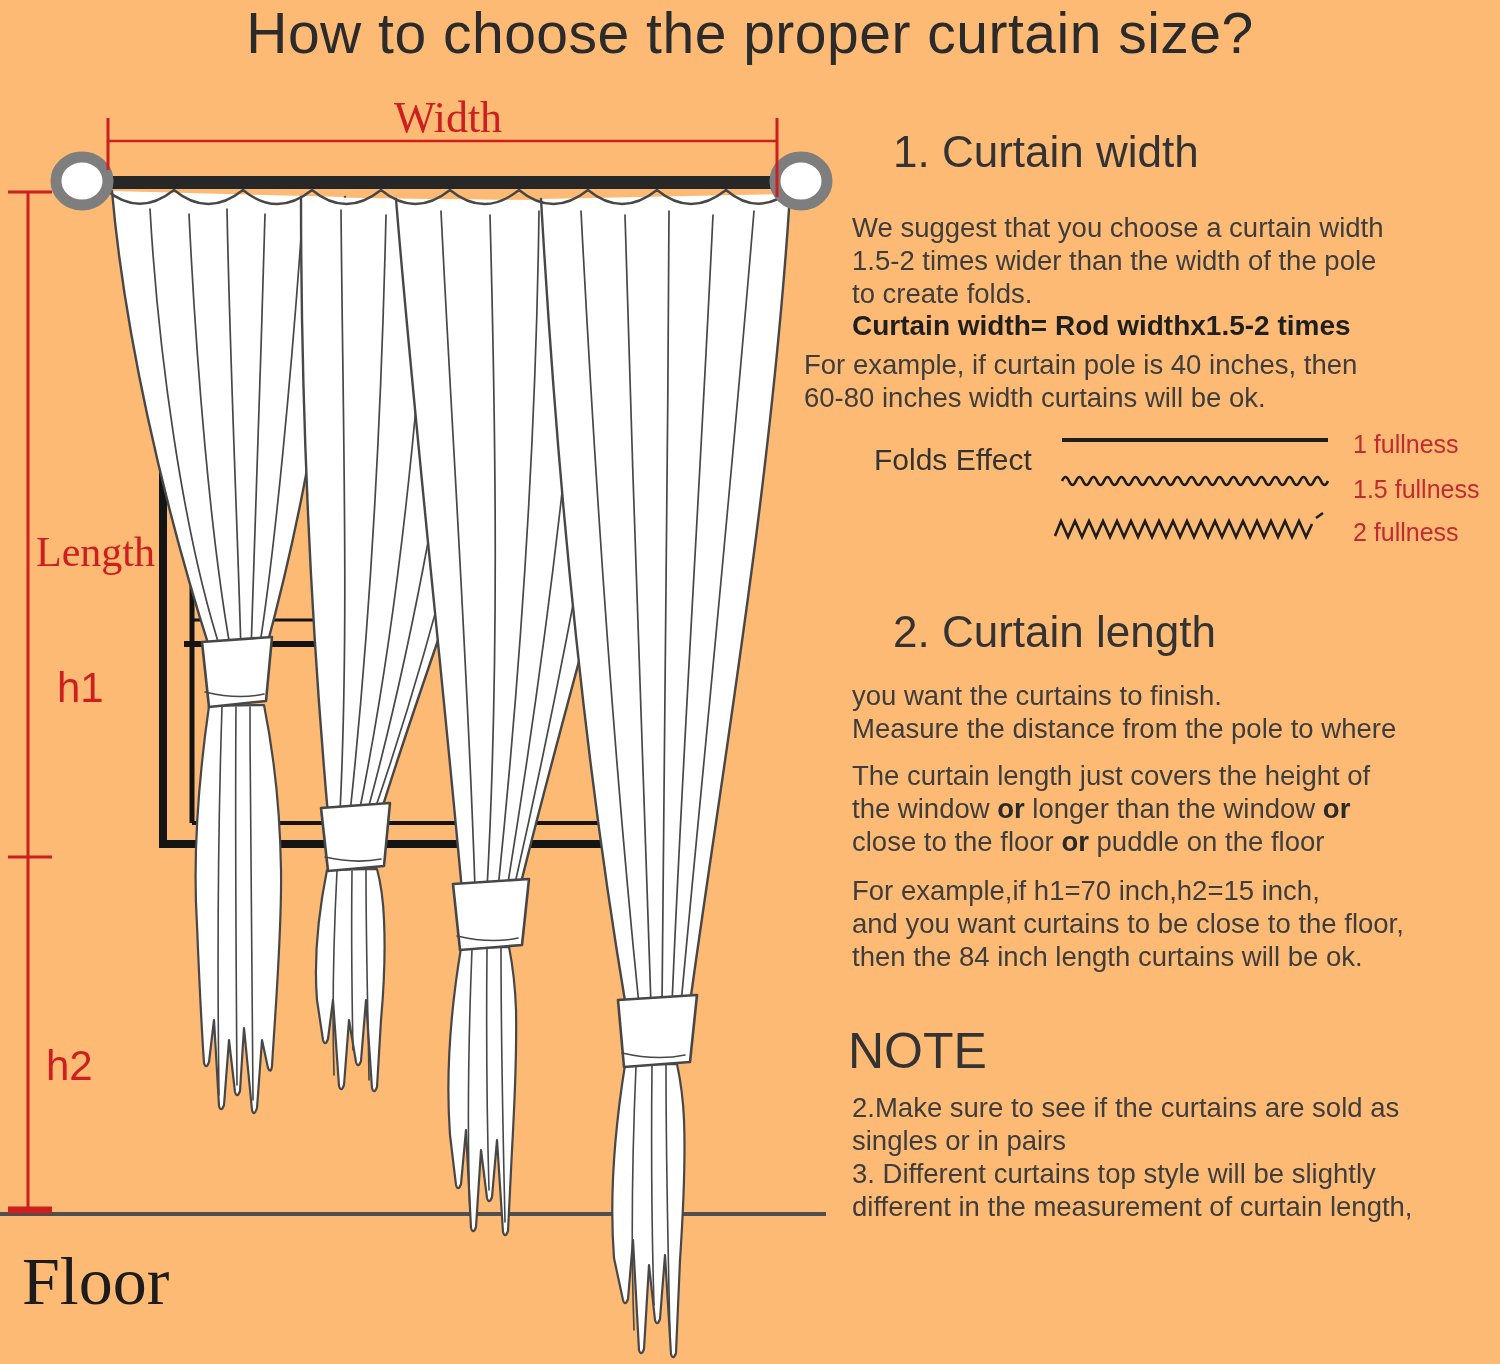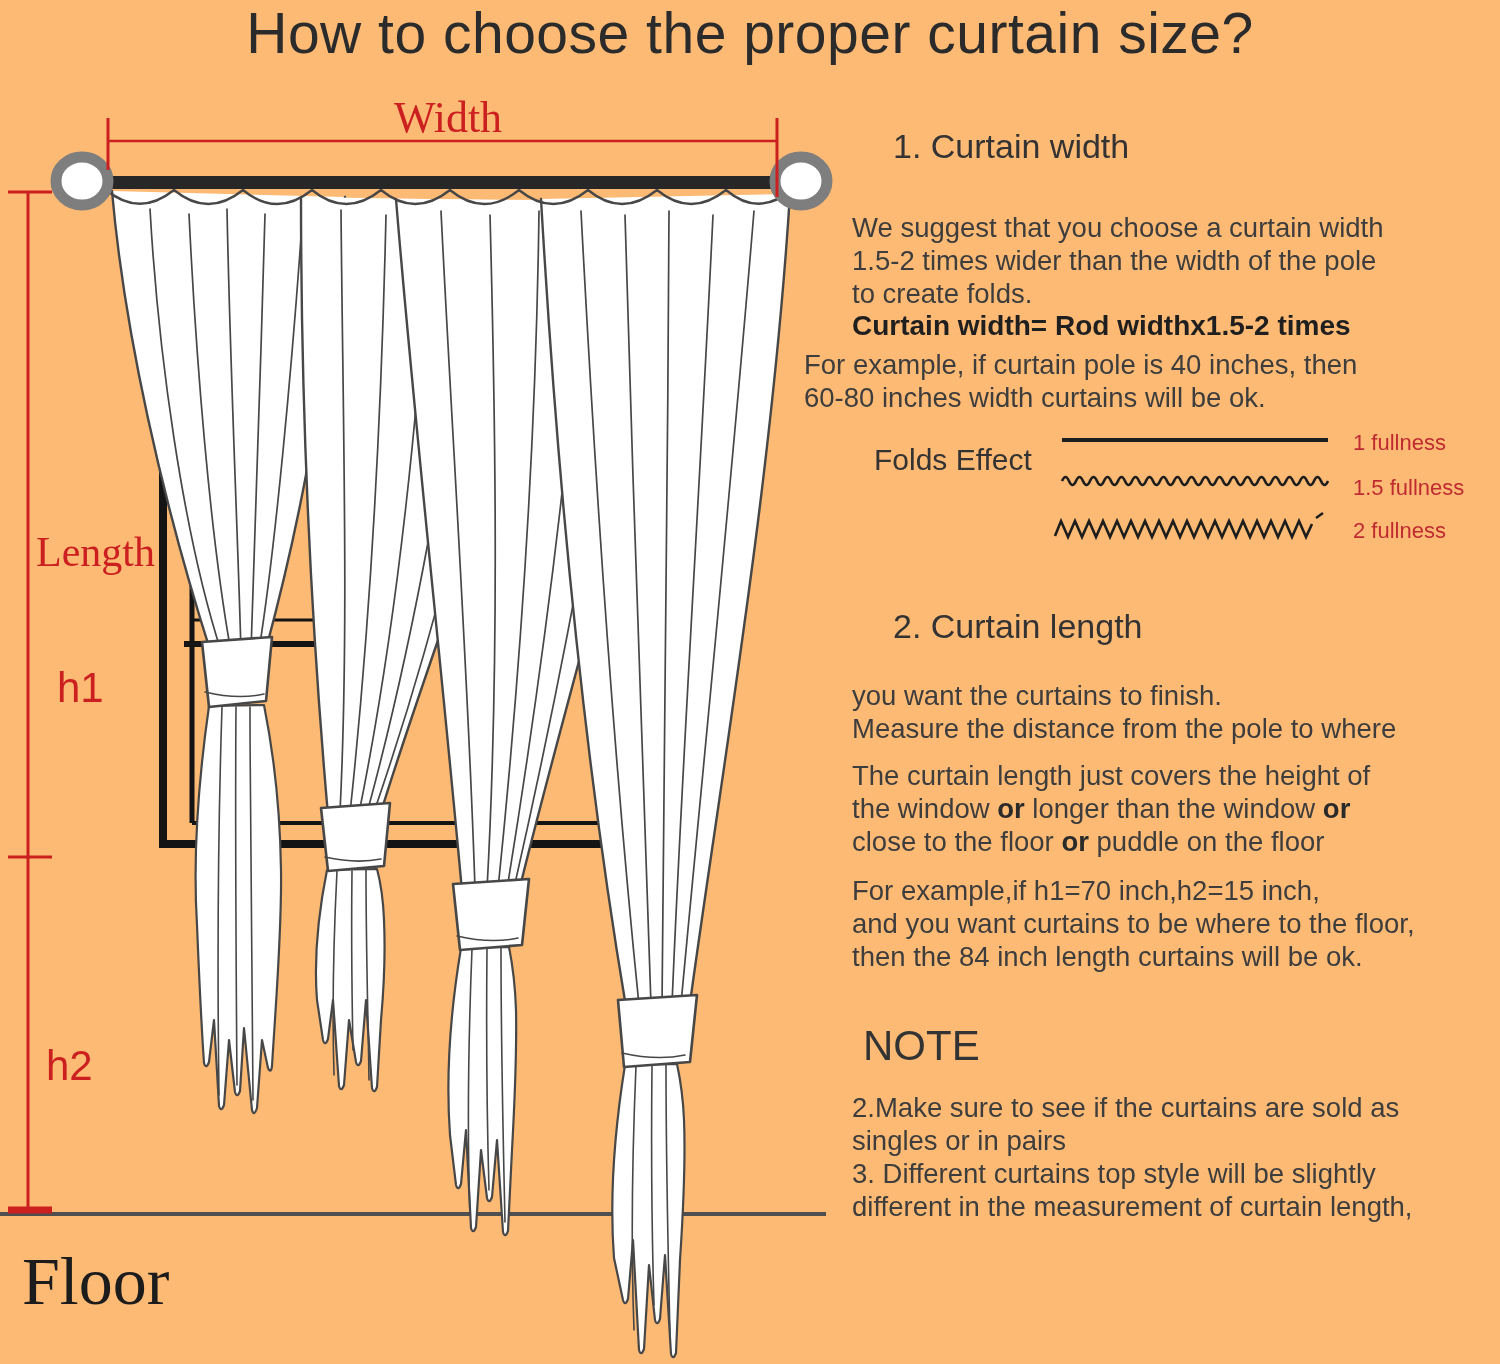--- a/index.html
+++ b/index.html
@@ -1,26 +1,26 @@
 <!DOCTYPE html>
 <html><head>
 <meta charset="utf-8">
 <style>
   html,body{margin:0;padding:0;background:#fff;}
   #page{position:relative;width:1500px;height:1364px;background:#fdba74;overflow:hidden;
         font-family:"Liberation Sans","DejaVu Sans",sans-serif;color:#3a3a3a;}
   .abs{position:absolute;}
   #title{left:0;top:0;width:1500px;text-align:center;font-size:57px;color:#2b2b2b;letter-spacing:0.5px;}
-  .sec-heading{font-size:34px;color:#333;}
+  .sec-heading{font-size:44px;color:#333;}
   .body-text{font-size:27.5px;line-height:33px;color:#3d3d3d;}
   .body-text .b, .body-text b{font-weight:bold;color:#2a2a2a;}
   .formula{font-size:28px;font-weight:bold;color:#1f1f1f;}
-  .note-heading{font-size:42px;color:#333;margin-left:15px;}
+  .note-heading{font-size:50px;color:#333;}
   .folds-label{font-size:30px;color:#333;}
-  .fullness{font-size:22px;color:#bf2b31;}
+  .fullness{font-size:25px;color:#bf2b31;}
   svg text{user-select:none;}
 </style>
 </head>
 <body>
 
 <div id="page">
 
   <div id="title" class="abs">How to choose the proper curtain size?</div>
 
   <svg class="abs" style="left:0;top:0" width="845" height="1364" viewBox="0 0 845 1364">
@@ -167,21 +167,21 @@
       <div>you want the curtains to finish.</div>
       <div>Measure the distance from the pole to where</div>
     </div>
   <div class="abs body-text" style="left:852px;top:759px">
       <div><span>The curtain length just covers the height of</span></div>
       <div><span>the window </span><span class="b">or</span><span> longer than the window </span><span class="b">or</span></div>
       <div><span>close to the floor </span><span class="b">or</span><span> puddle on the floor</span></div>
     </div>
   <div class="abs body-text" style="left:852px;top:874px">
       <div>For example,if h1=70 inch,h2=15 inch,</div>
-      <div>and you want curtains to be where to the floor,</div>
+      <div>and you want curtains to be close to the floor,</div>
       <div>then the 84 inch length curtains will be ok.</div>
     </div>
 
   <div class="abs note-heading" style="left:848px;top:1022px">NOTE</div>
   <div class="abs body-text" style="left:852px;top:1091px">
       <div>2.Make sure to see if the curtains are sold as</div>
       <div>singles or in pairs</div>
       <div>3. Different curtains top style will be slightly</div>
       <div>different in the measurement of curtain length,</div>
     </div>

